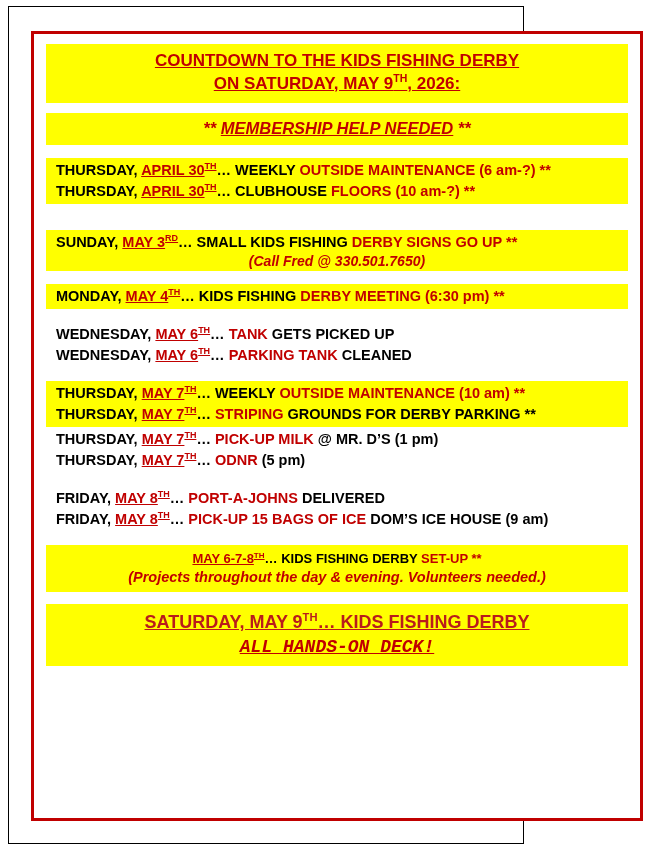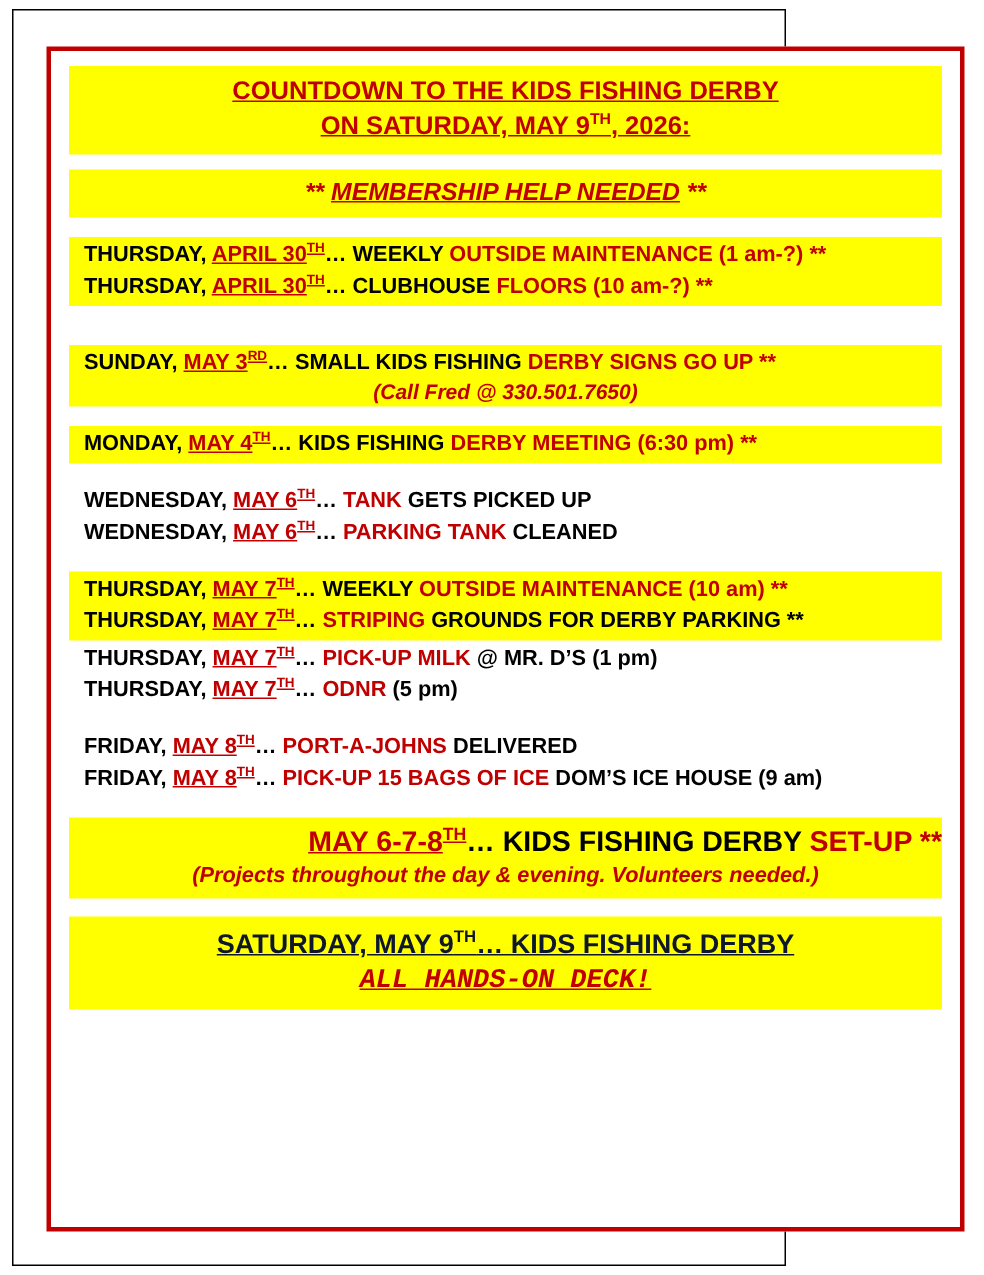--- a/index.html
+++ b/index.html
@@ -103,43 +103,42 @@
     font-weight: bold;
     font-style: italic;
     color: #c00000;
     text-align: center;
   }
   .setup-block {
     padding: 6px 0 7px 0;
     text-align: center;
   }
   .setup-line1 {
-    font-size: 19px;
+    font-size: 13px;
     font-weight: bold;
     color: #000000;
     white-space: nowrap;
-    text-align: right;
   }
   .setup-line2 {
     font-size: 14.5px;
     font-weight: bold;
     font-style: italic;
     color: #c00000;
     white-space: nowrap;
     margin-top: 3px;
   }
   .final-block {
     padding: 8px 0 9px 0;
     text-align: center;
     margin-top: 12px;
   }
   .final-line1 {
     font-size: 18px;
     font-weight: bold;
-    color: #0f172a;
+    color: #b91c1c;
     text-decoration: underline;
     white-space: nowrap;
   }
   .final-line2 {
     font-size: 18px;
     font-weight: bold;
     font-style: italic;
     color: #c00000;
     text-decoration: underline;
     white-space: nowrap;
@@ -160,21 +159,21 @@
           <div class="title-line"><span>ON SATURDAY, MAY 9</span><sup>TH</sup><span>, 2026:</span></div>
         </div>
 
         <div class="hl member-block">
           <div class="member-line"><span>** </span><span class="u-part">MEMBERSHIP HELP NEEDED</span><span> **</span></div>
         </div>
 
         <div class="gap-md"></div>
 
         <div class="hl block">
-          <div class="line"><span>THURSDAY, </span><span class="u red">APRIL 30</span><sup class="u red">TH</sup><span>… WEEKLY </span><span class="red">OUTSIDE MAINTENANCE (1 am-?) **</span><span></span></div>
+          <div class="line"><span>THURSDAY, </span><span class="u red">APRIL 30</span><sup class="u red">TH</sup><span>… WEEKLY </span><span class="red">OUTSIDE MAINTENANCE (6 am-?) **</span><span></span></div>
           <div class="line"><span>THURSDAY, </span><span class="u red">APRIL 30</span><sup class="u red">TH</sup><span>…  CLUBHOUSE </span><span class="red">FLOORS (10 am-?) **</span><span></span></div>
         </div>
 
         <div class="gap-md"></div>
 
 
         <div class="gap-md"></div>
 
         <div class="hl block">
           <div class="line"><span>SUNDAY, </span><span class="u red">MAY 3</span><sup class="u red">RD</sup><span>… SMALL KIDS FISHING </span><span class="red">DERBY SIGNS GO UP **</span><span></span></div>

